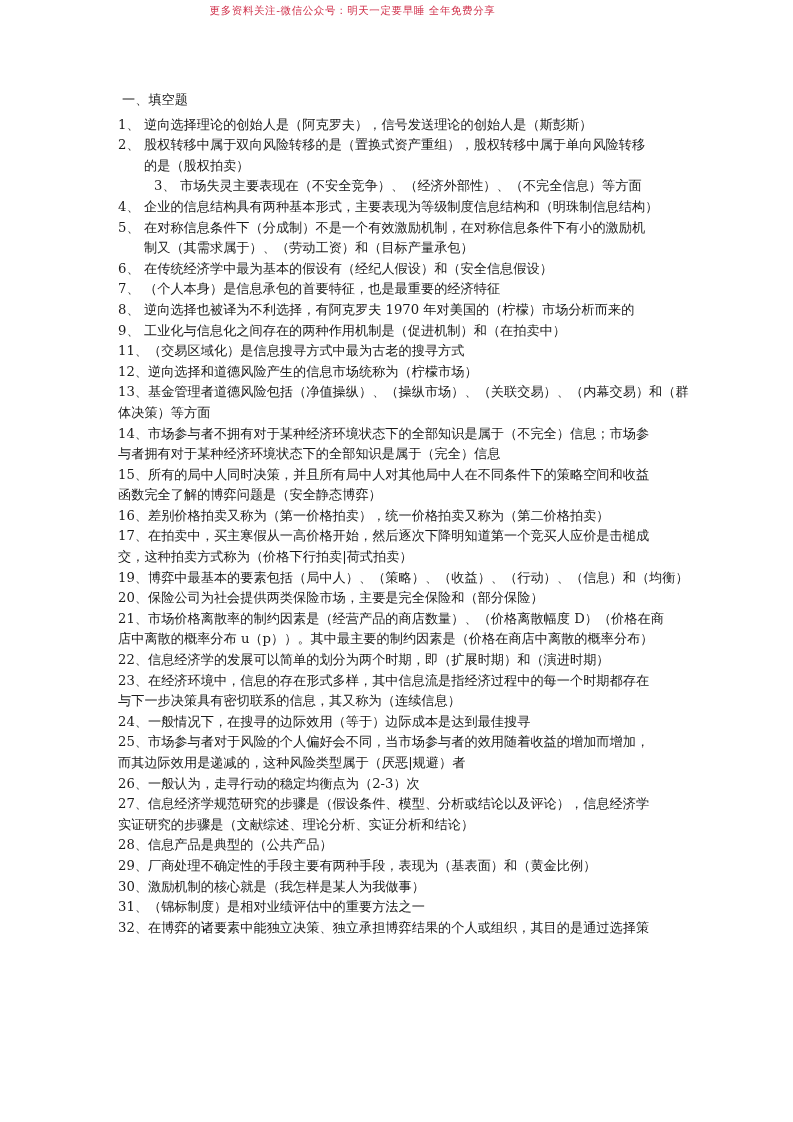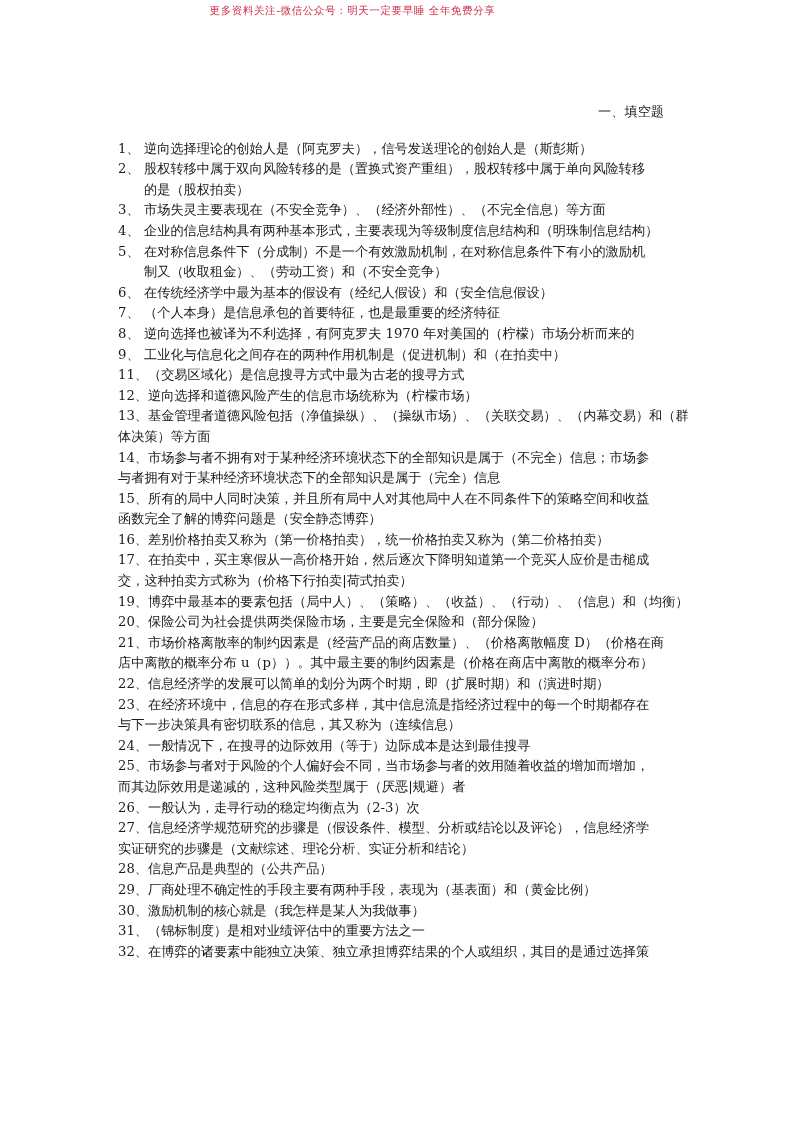--- a/index.html
+++ b/index.html
@@ -2,21 +2,21 @@
 <html><head>
 <meta charset="utf-8">
 <style>
   html, body { margin: 0; padding: 0; background: #ffffff; }
   body { width: 793px; height: 1122px; position: relative; overflow: hidden;
          font-family: "DejaVu Serif", "Liberation Serif", serif; color: #1a1a1a; }
   .header-banner { position: absolute; top: 4px; left: 0; width: 705px; text-align: center;
                    font-size: 10.5px; color: #d0304a; letter-spacing: 0.6px;
                    font-family: "DejaVu Sans", "Liberation Sans", sans-serif; }
   .content { position: absolute; top: 86px; left: 118px; width: 562px; font-size: 13.2px; line-height: 20.6px; }
-  .section-title { margin: 16px; padding-left: 0; text-align: right; }
+  .section-title { margin: 4px; padding-left: 0; }
   .item { margin: 0; }
   .item.hang { padding-left: 26px; text-indent: -26px; }
   .item .num { display: inline-block; }
   .item.hang .num { width: 26px; text-indent: 0; }
   .item.flat .num { width: auto; }
   .line { display: block; white-space: nowrap; }
 </style>
 </head>
 <body>
 
@@ -25,29 +25,29 @@
 <div class="content">
   <div class="section-title">一、填空题</div>
   <div id="items">
       <div class="item hang" style="padding-left: 0px; text-indent: 0px;">
         <span class="line"><span class="num">1、</span><span>逆向选择理论的创始人是（阿克罗夫），信号发送理论的创始人是（斯彭斯）</span></span>
       </div>
       <div class="item hang" style="padding-left: 0px; text-indent: 0px;">
         <span class="line"><span class="num">2、</span><span>股权转移中属于双向风险转移的是（置换式资产重组），股权转移中属于单向风险转移</span></span>
         <span class="line" style="padding-left: 26px;"><span>的是（股权拍卖）</span></span>
       </div>
-      <div class="item hang" style="padding-left: 0px; text-indent: 0px;">
+      <div class="item hang" style="padding-left: 0px; text-indent: 0px; margin-left: 36px;">
         <span class="line"><span class="num">3、</span><span>市场失灵主要表现在（不安全竞争）、（经济外部性）、（不完全信息）等方面</span></span>
       </div>
       <div class="item hang" style="padding-left: 0px; text-indent: 0px;">
         <span class="line"><span class="num">4、</span><span>企业的信息结构具有两种基本形式，主要表现为等级制度信息结构和（明珠制信息结构）</span></span>
       </div>
       <div class="item hang" style="padding-left: 0px; text-indent: 0px;">
         <span class="line"><span class="num">5、</span><span>在对称信息条件下（分成制）不是一个有效激励机制，在对称信息条件下有小的激励机</span></span>
-        <span class="line" style="padding-left: 26px;"><span>制又（收取租金）、（劳动工资）和（不安全竞争）</span></span>
+        <span class="line" style="padding-left: 26px;"><span>制又（其需求属于）、（劳动工资）和（目标产量承包）</span></span>
       </div>
       <div class="item hang" style="padding-left: 0px; text-indent: 0px;">
         <span class="line"><span class="num">6、</span><span>在传统经济学中最为基本的假设有（经纪人假设）和（安全信息假设）</span></span>
       </div>
       <div class="item hang" style="padding-left: 0px; text-indent: 0px;">
         <span class="line"><span class="num">7、</span><span>（个人本身）是信息承包的首要特征，也是最重要的经济特征</span></span>
       </div>
       <div class="item hang" style="padding-left: 0px; text-indent: 0px;">
         <span class="line"><span class="num">8、</span><span>逆向选择也被译为不利选择，有阿克罗夫 1970 年对美国的（柠檬）市场分析而来的</span></span>
       </div>

